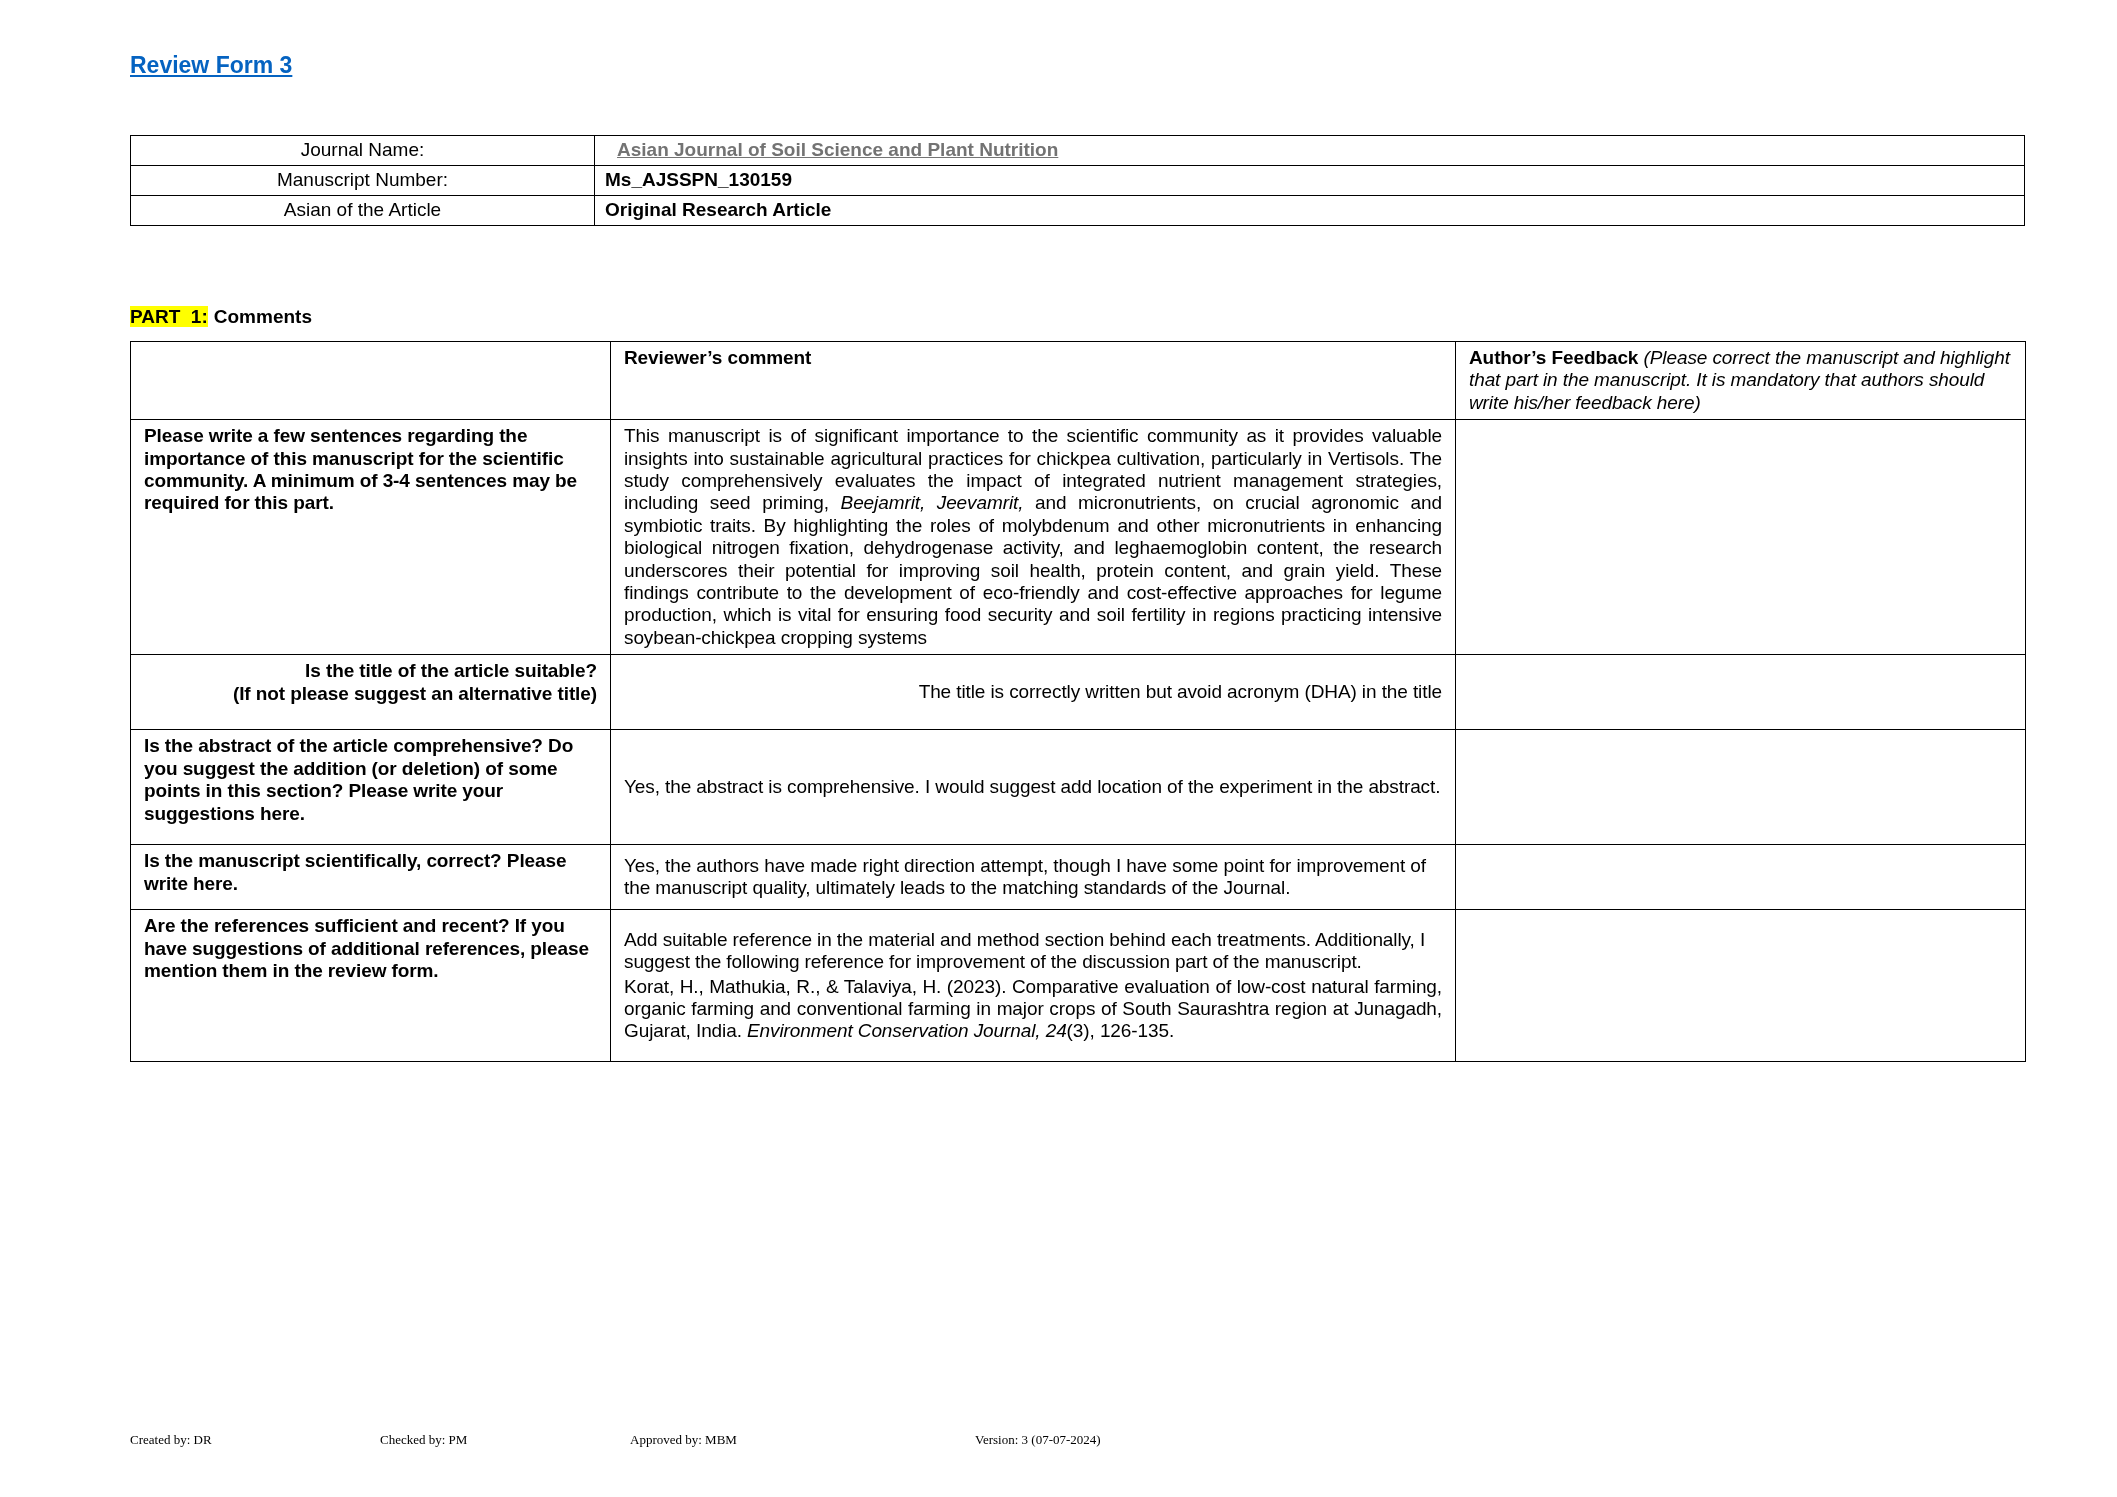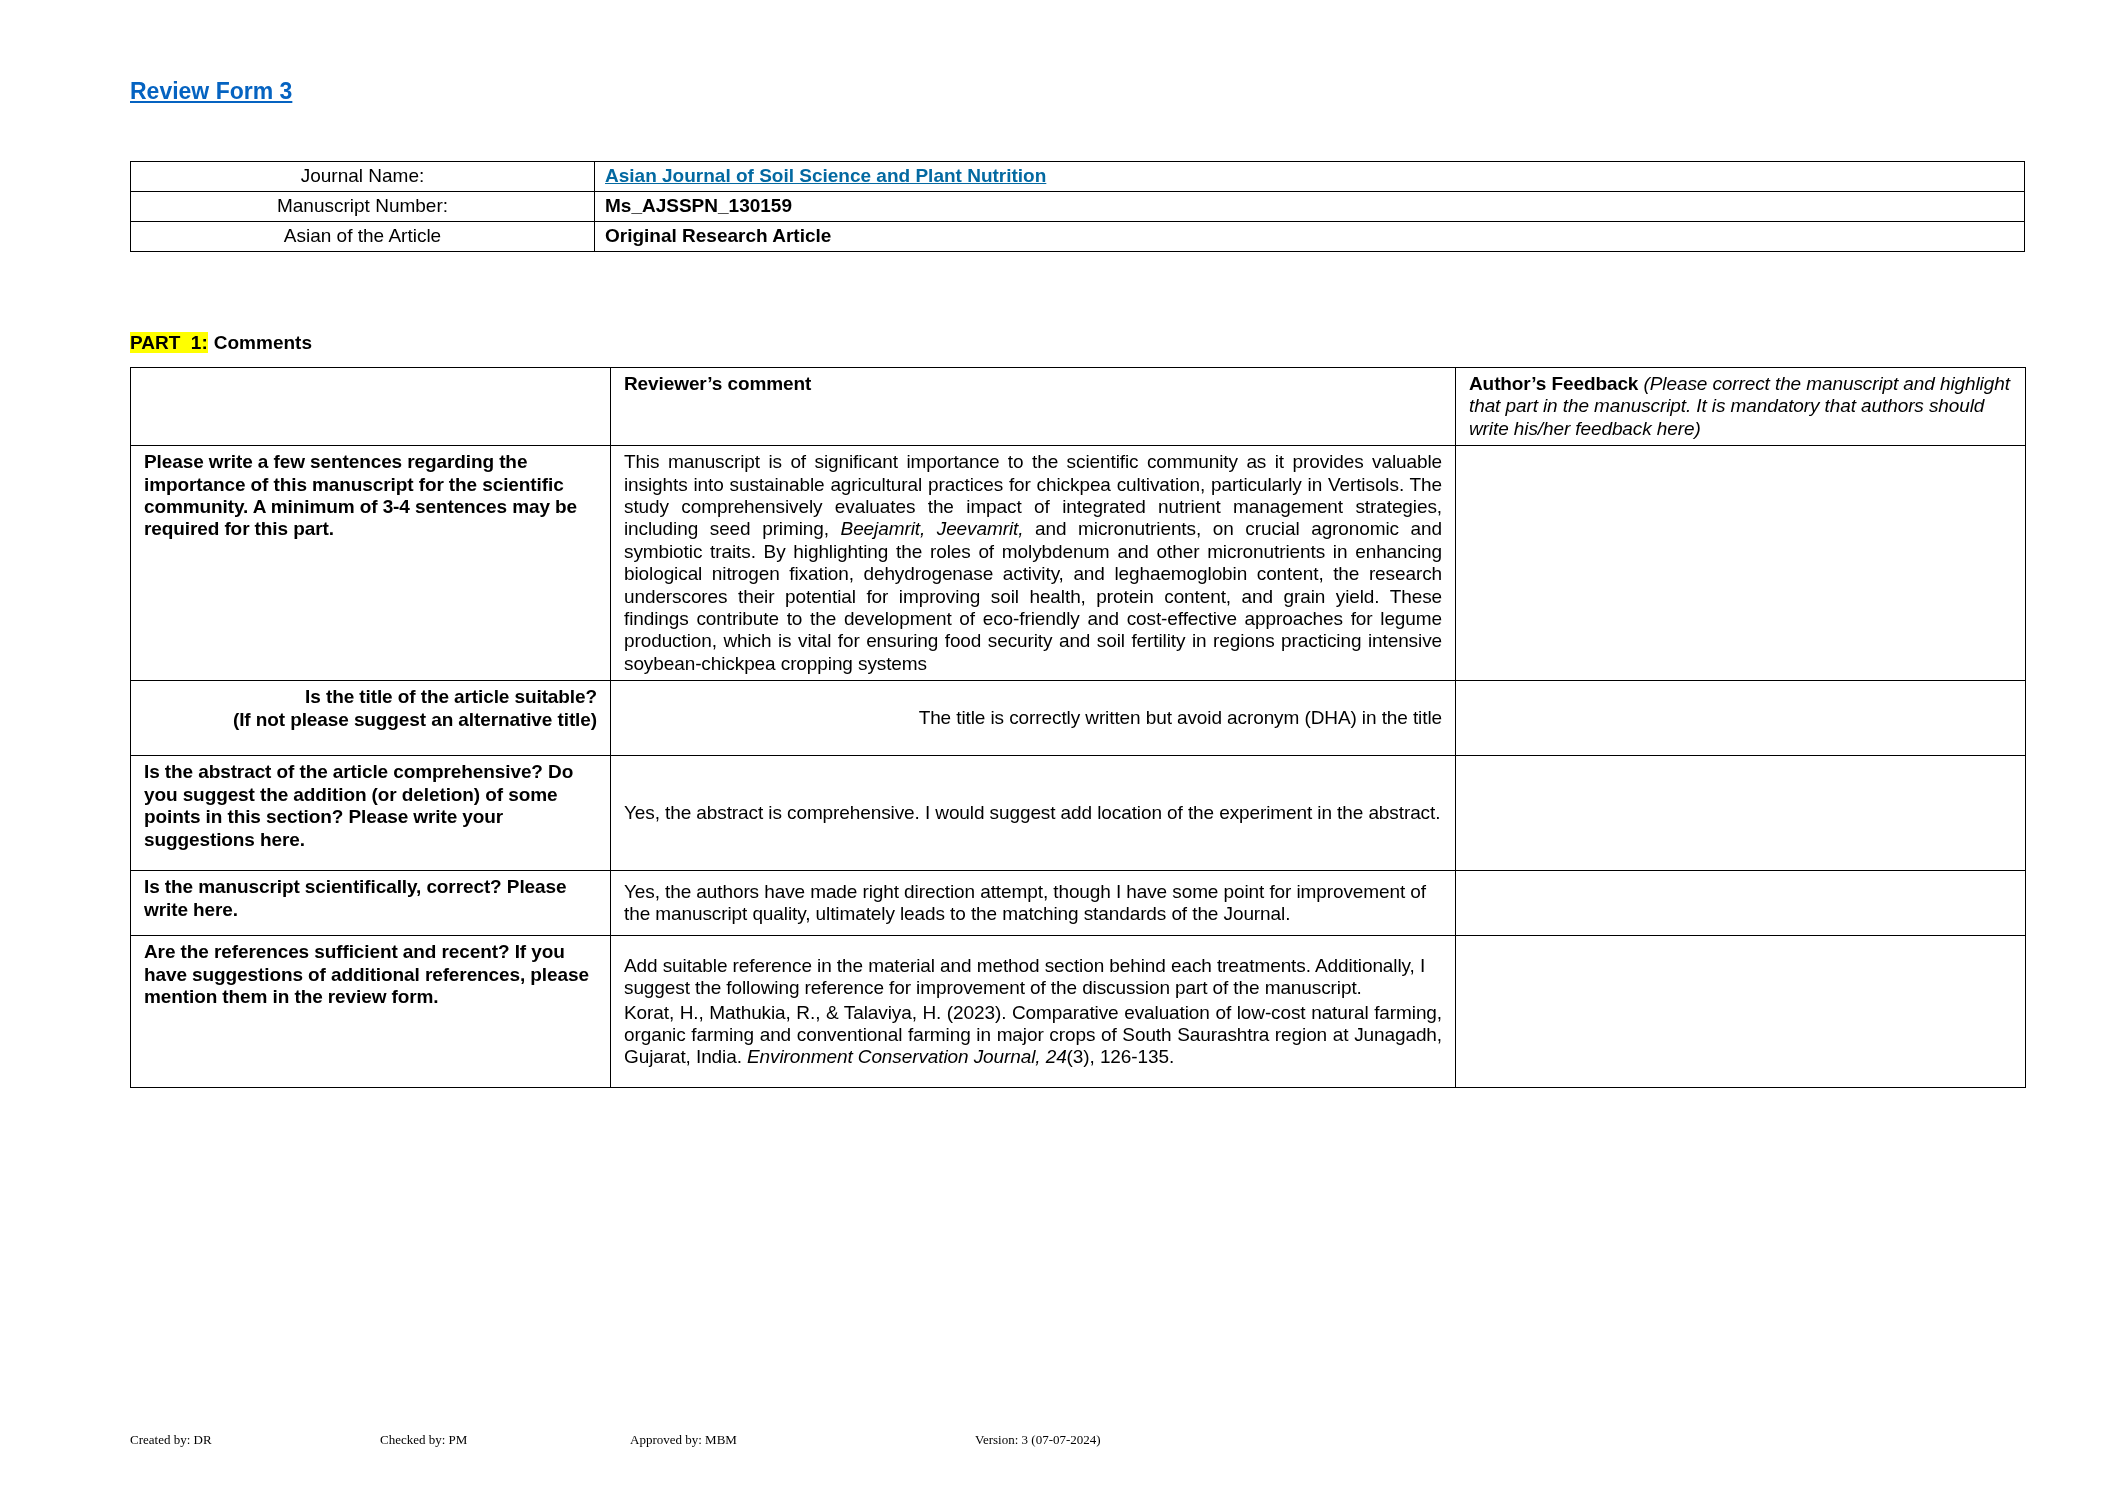--- a/index.html
+++ b/index.html
@@ -14,42 +14,43 @@
     overflow: hidden;
   }
   .content {
     position: absolute;
     left: 130px;
     top: 0;
     width: 1895px;
   }
   .doc-title {
     display: inline-block;
-    margin-top: 78px;
+    margin-top: 52px;
     font-size: 23px;
     font-weight: bold;
     color: #0563C1;
     text-decoration: underline;
     cursor: pointer;
   }
   table { border-collapse: collapse; width: 100%; }
   td { border: 1.5px solid #000; }
 
   
   .header-table { margin-top: 56px; font-size: 19px; line-height: 1.18; }
   .header-table td { padding: 3px 10px; vertical-align: top; }
   .header-table .label-cell { width: 24.5%; font-weight: normal; text-align: center; }
   .header-table .value-cell { font-weight: bold; }
   .ht-r0 td, .ht-r1 td, .ht-r3 td { height: 30px; }
   .ht-r2 td { height: 58px; }
   .journal-link {
-    color: #0369a1;
+    color: #737373;
     text-decoration: underline;
     font-weight: bold;
     cursor: pointer;
+    margin-left: 12px;
   }
 
   
   .part-line { margin-top: 80px; font-size: 19px; font-weight: bold; }
   .part-badge { background: #FFFF00; white-space: pre; }
   .part-label { margin-left: 6px; }
 
   
   .comments-table {
     margin-top: 13px;

